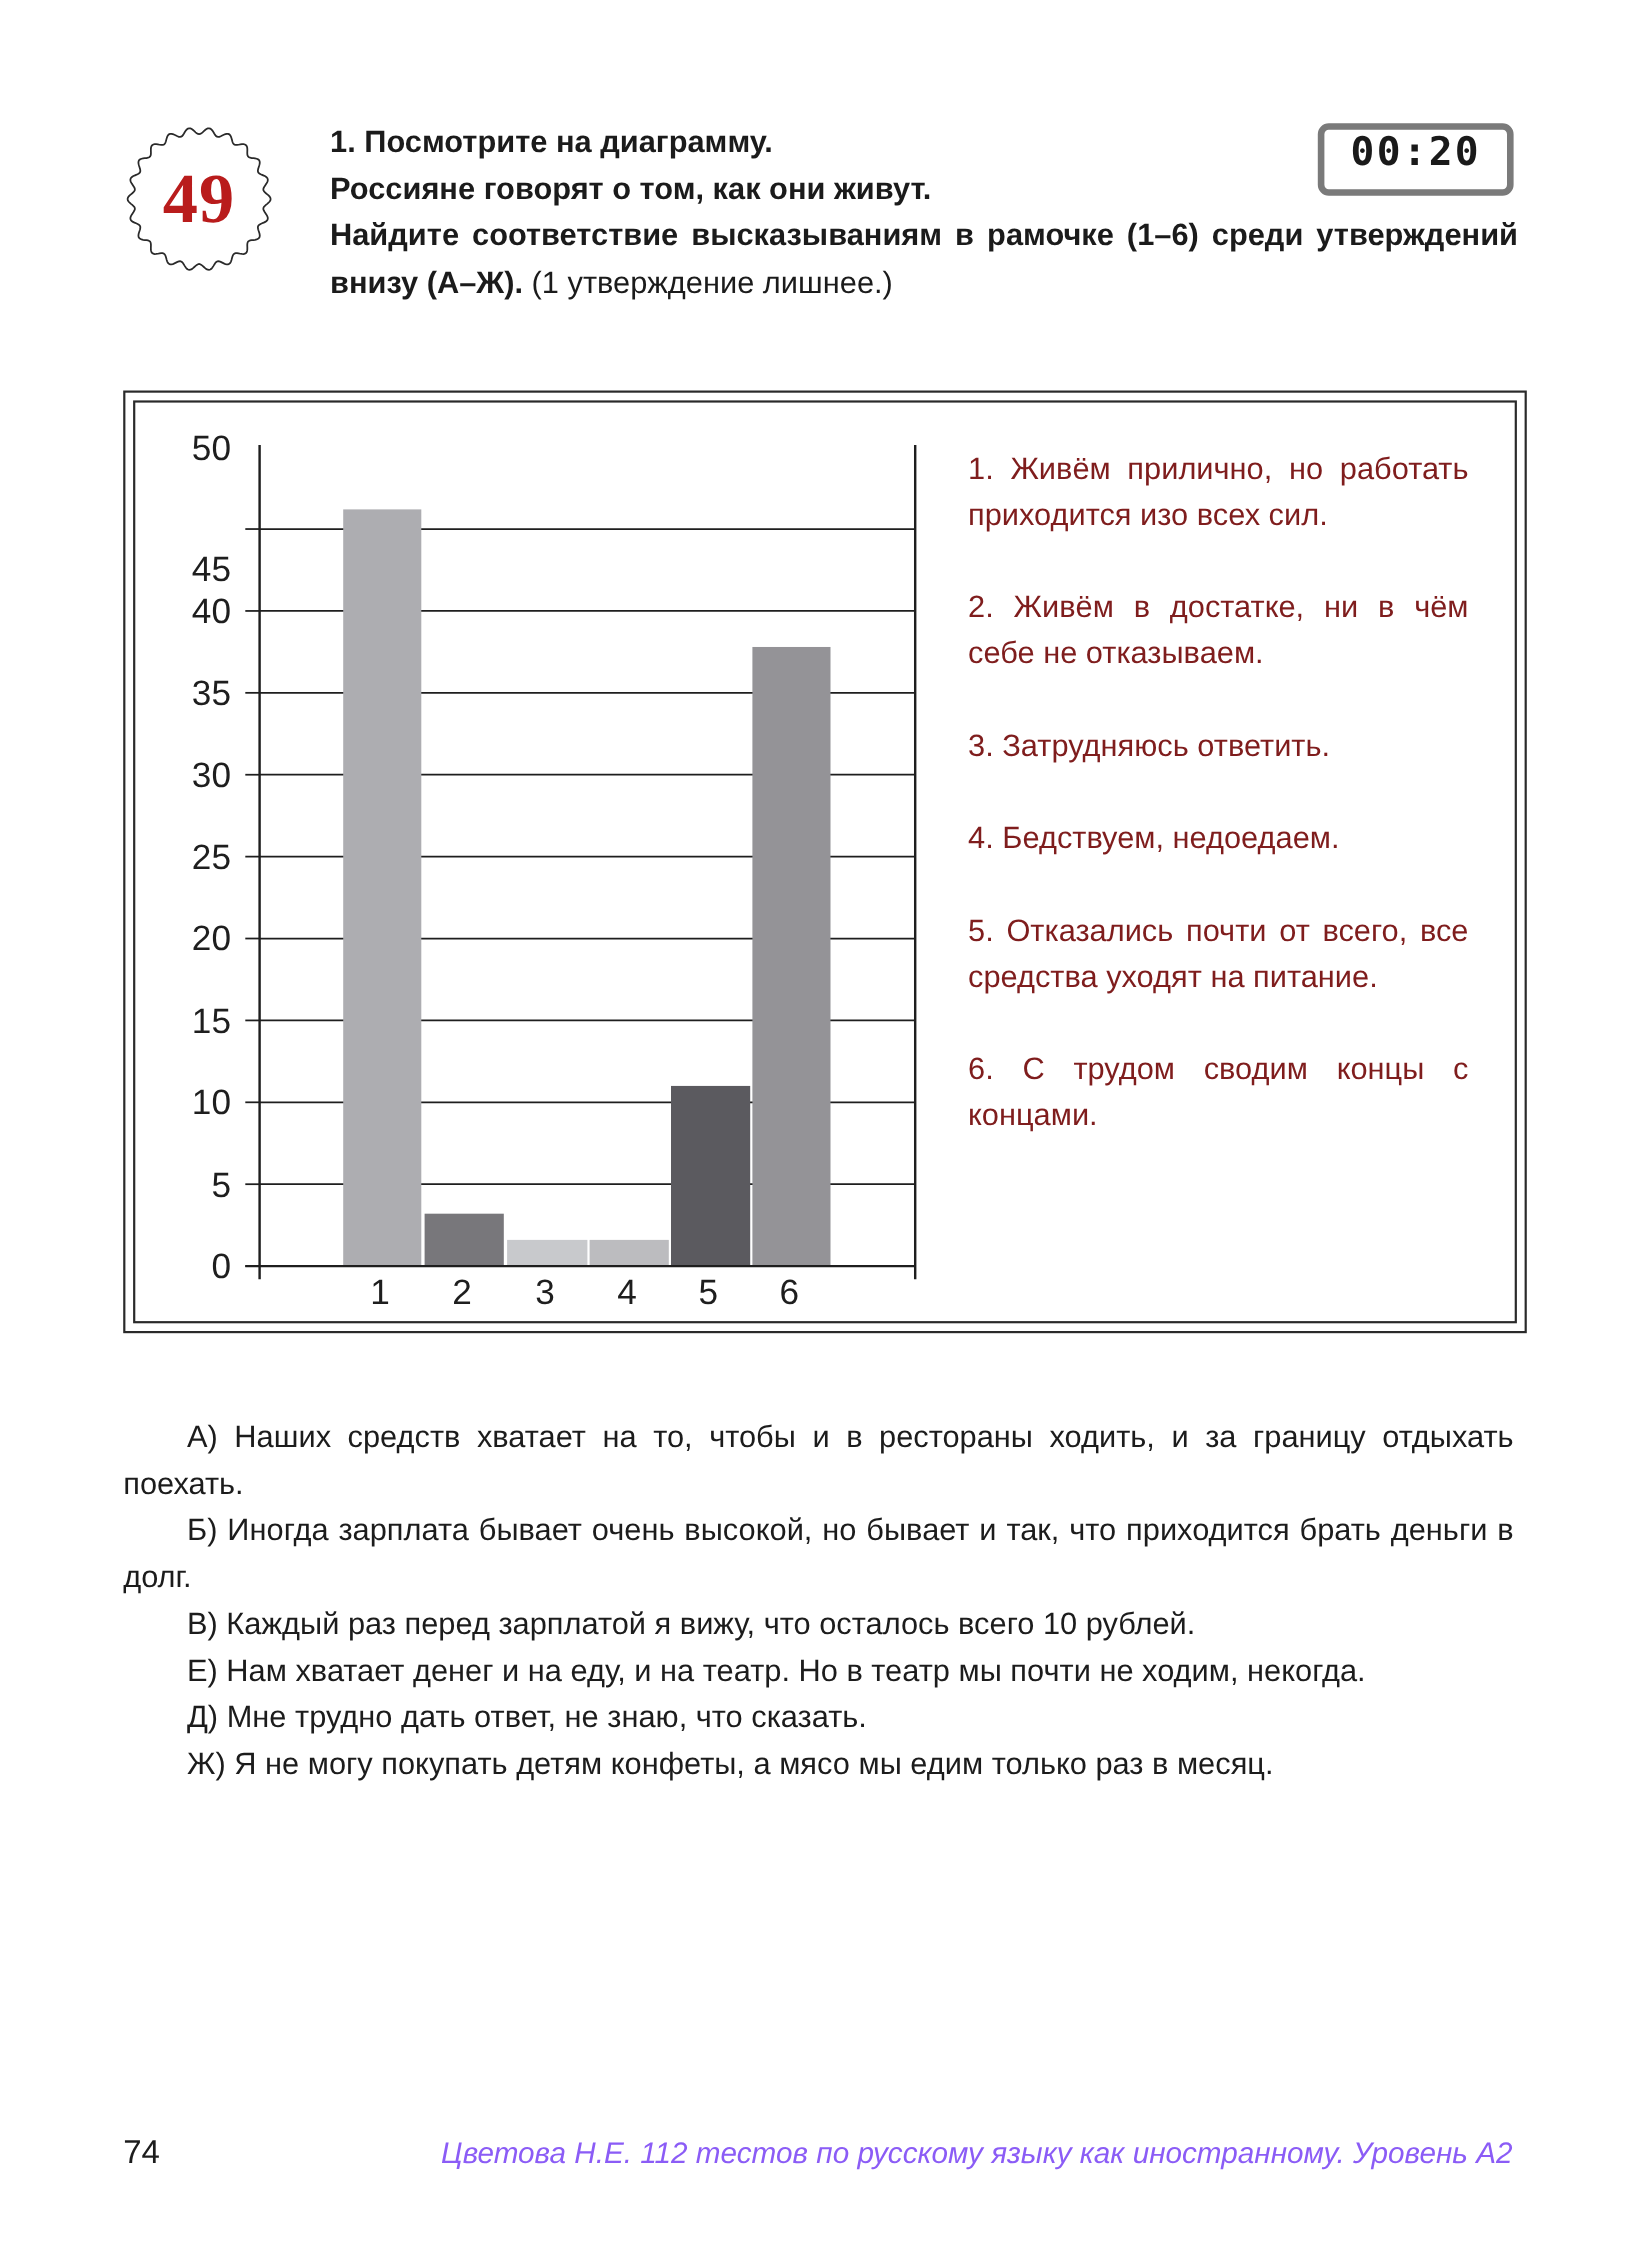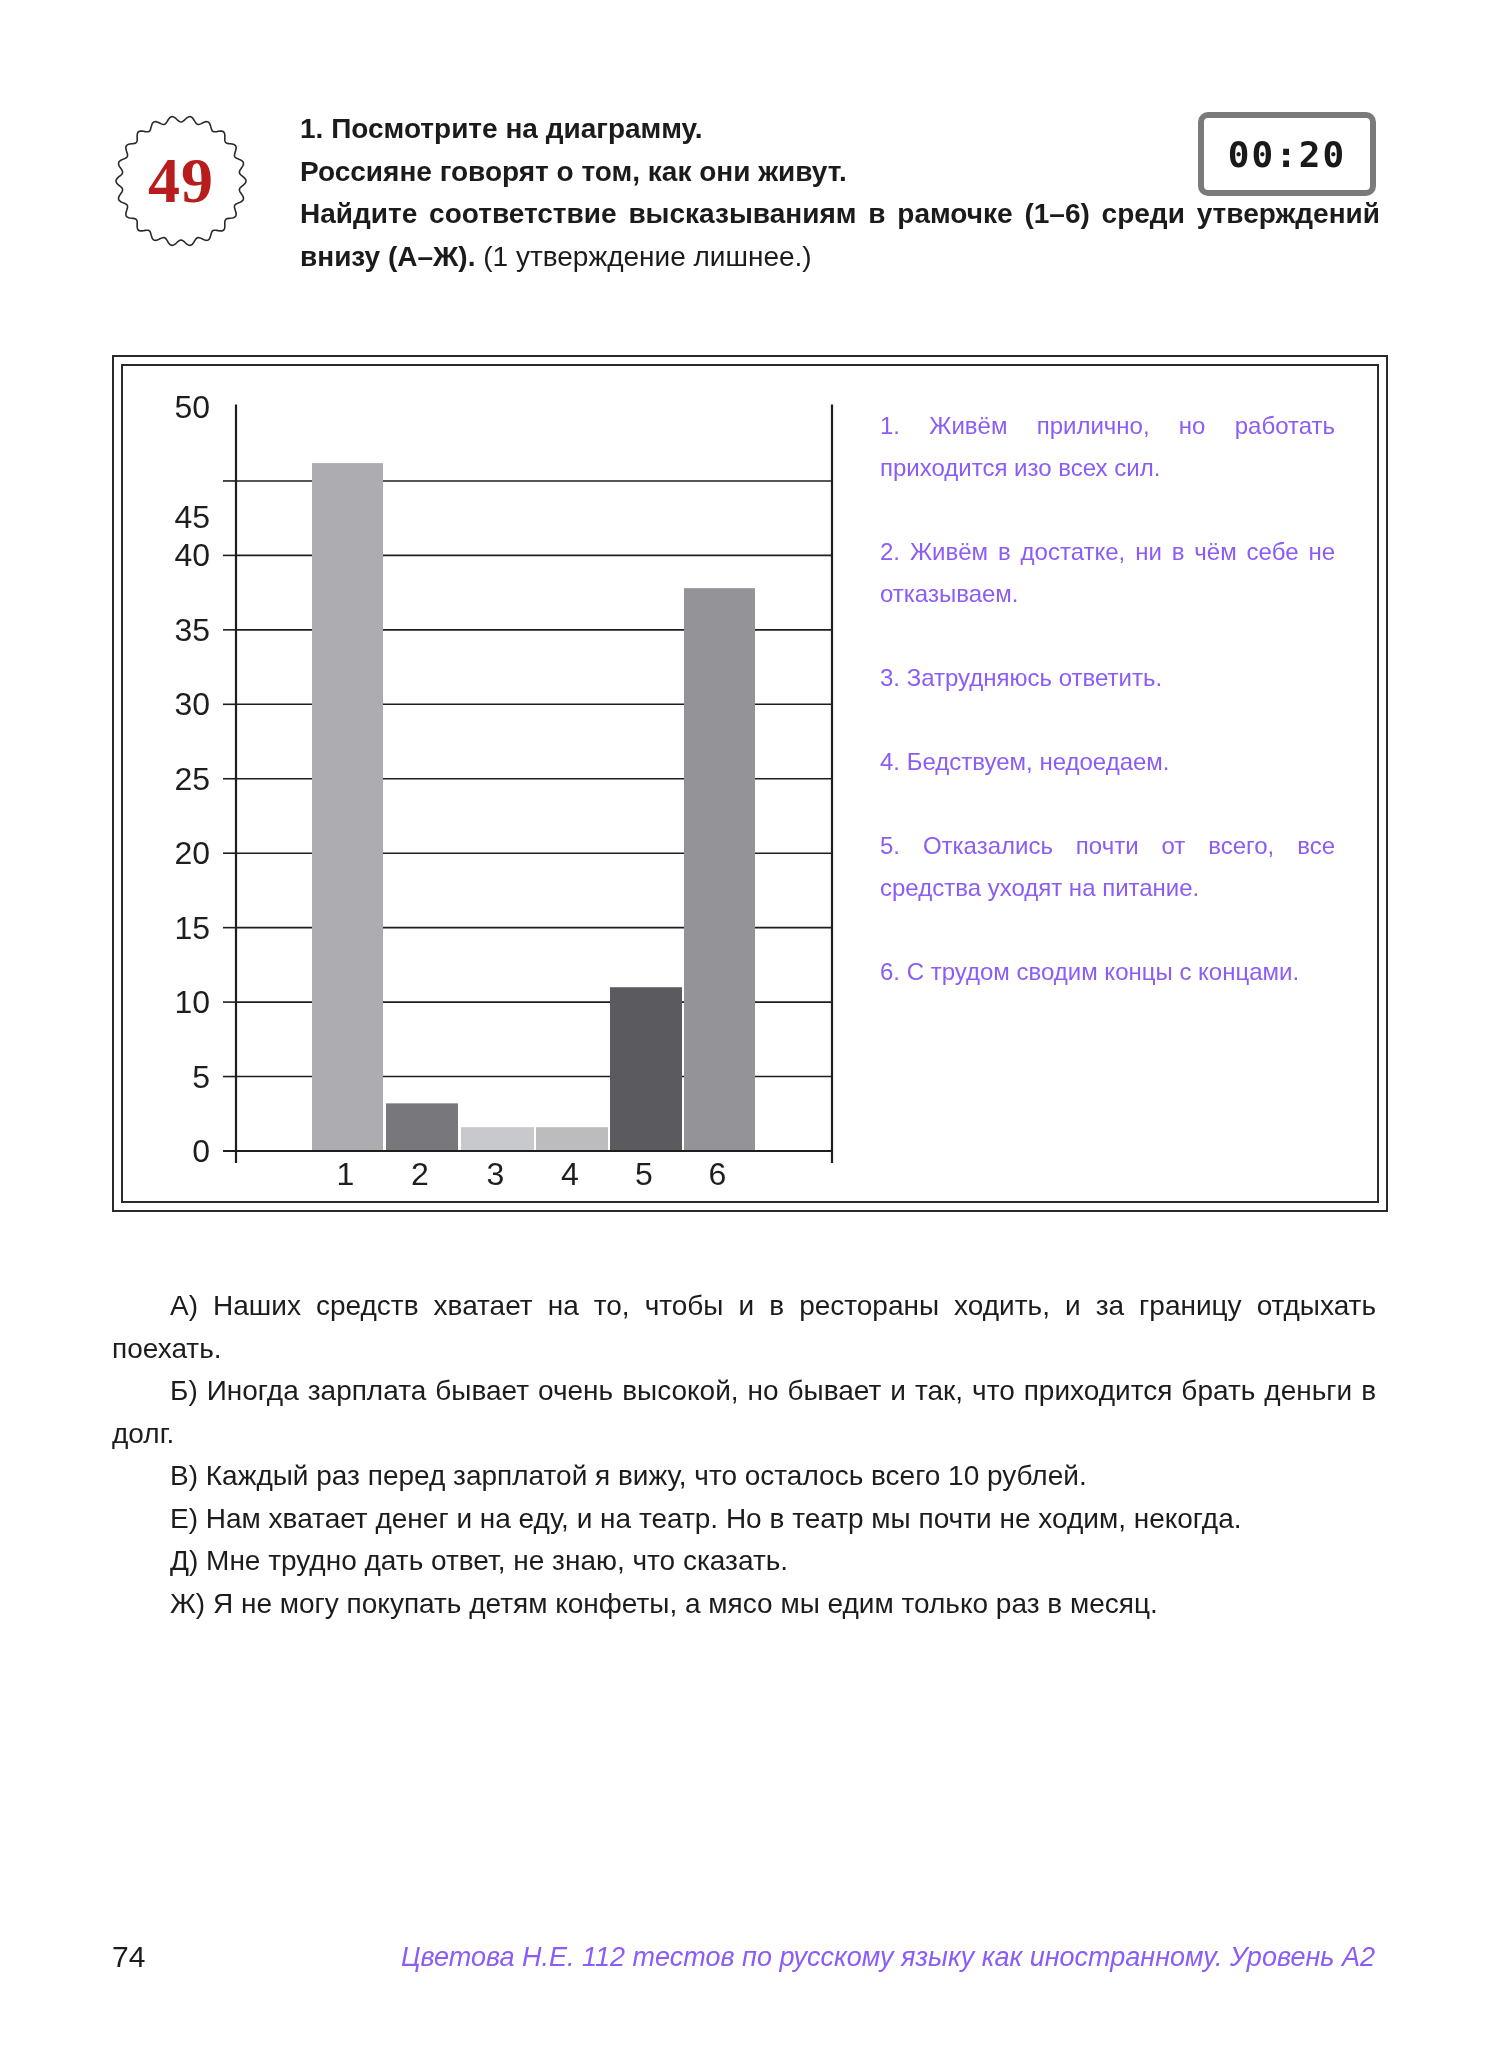--- a/index.html
+++ b/index.html
@@ -15,42 +15,42 @@
                font-family: "Liberation Serif", "DejaVu Serif", serif; font-weight: bold;
                font-size: 64px; color: #b91c1c; letter-spacing: 1px; }
 
   
   .header { left: 300px; top: 108px; width: 1080px; font-weight: bold; font-size: 28px;
             line-height: 42.5px; color: #1b1b1b; }
   .header .line { display: block; white-space: nowrap; }
   .header .normal { font-weight: normal; }
 
   
-  .timer { left: 1198px; top: 112px; width: 178px; height: 84px; box-sizing: border-box;
+  .timer { left: 1198px; top: 112px; width: 178px; height: 66px; box-sizing: border-box;
            border: 6px solid #7a7a7a; border-radius: 10px; background: #fff;
-           display: flex; align-items: center; justify-content: center; }
+           display: flex; justify-content: center; }
   .timer span { font-family: "DejaVu Sans Mono", "Liberation Mono", monospace; font-weight: bold;
                 font-size: 36px; letter-spacing: 2px; color: #1a1a1a; }
 
   
   .frame-outer { left: 112px; top: 355px; width: 1276px; height: 857px; box-sizing: border-box;
                  border: 2px solid #2a2a2a; }
   .frame-inner { left: 121px; top: 364px; width: 1258px; height: 839px; box-sizing: border-box;
                  border: 2px solid #2a2a2a; }
 
   
   .chart { left: 0; top: 0; width: 1490px; height: 2048px; pointer-events: none; }
   .chart svg { position: absolute; left: 0; top: 0; }
   .ytick { position: absolute; width: 80px; left: 130px; text-align: right; font-size: 32px;
            line-height: 32px; color: #1e1e1e; }
   .xtick { position: absolute; width: 40px; text-align: center; font-size: 32px; line-height: 32px;
            top: 1158px; color: #1e1e1e; }
 
   
-  .statements { left: 880px; top: 405px; width: 455px; font-size: 24px; line-height: 42px; color: #8b5cf6; }
+  .statements { left: 880px; top: 405px; width: 455px; font-size: 28px; line-height: 42px; color: #7f1d1d; }
   .statement { margin: 0 0 42px 0; text-align: justify; }
 
   
   .answers { left: 112px; top: 1285px; width: 1264px; font-size: 28px; line-height: 42.5px; color: #1c1c1c; }
   .answer { text-indent: 58px; text-align: justify; margin: 0; }
 
   
   .page-num { left: 112px; top: 1940px; font-size: 30px; color: #1c1c1c; }
   .footer-ref { right: 115px; top: 1942px; font-size: 27px; font-style: italic; color: #8b5cf6; white-space: nowrap; }
 </style>

